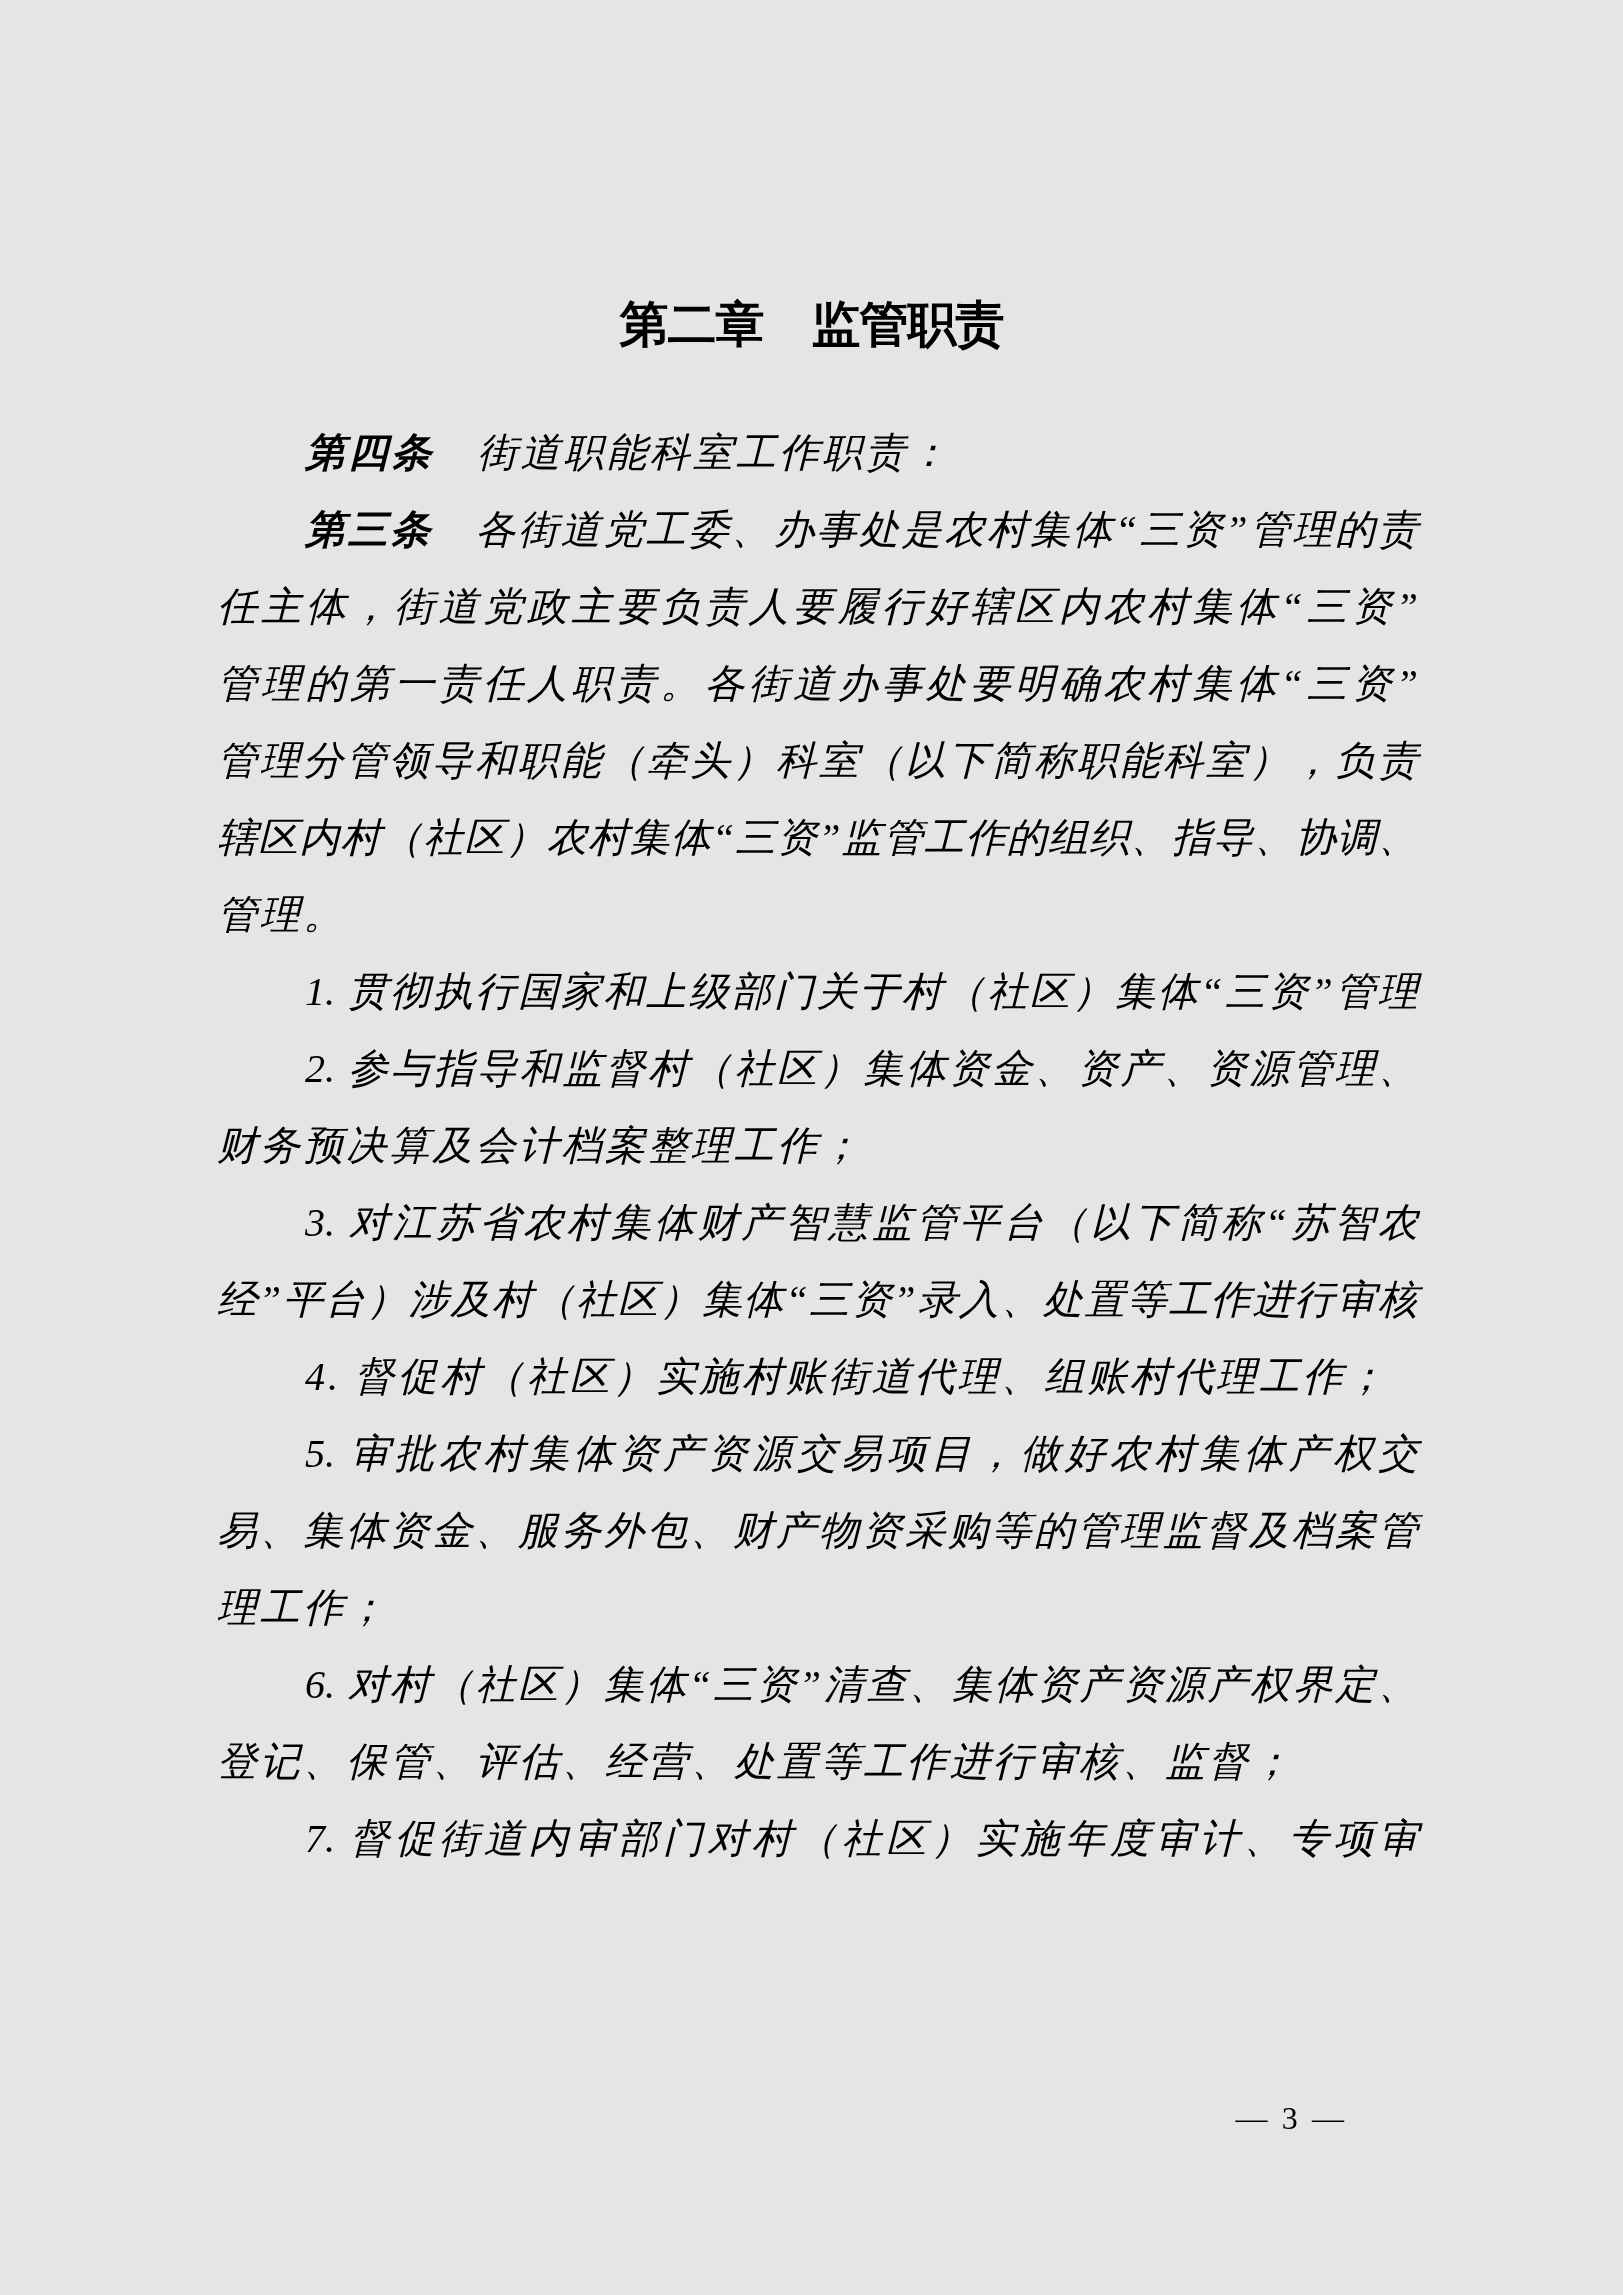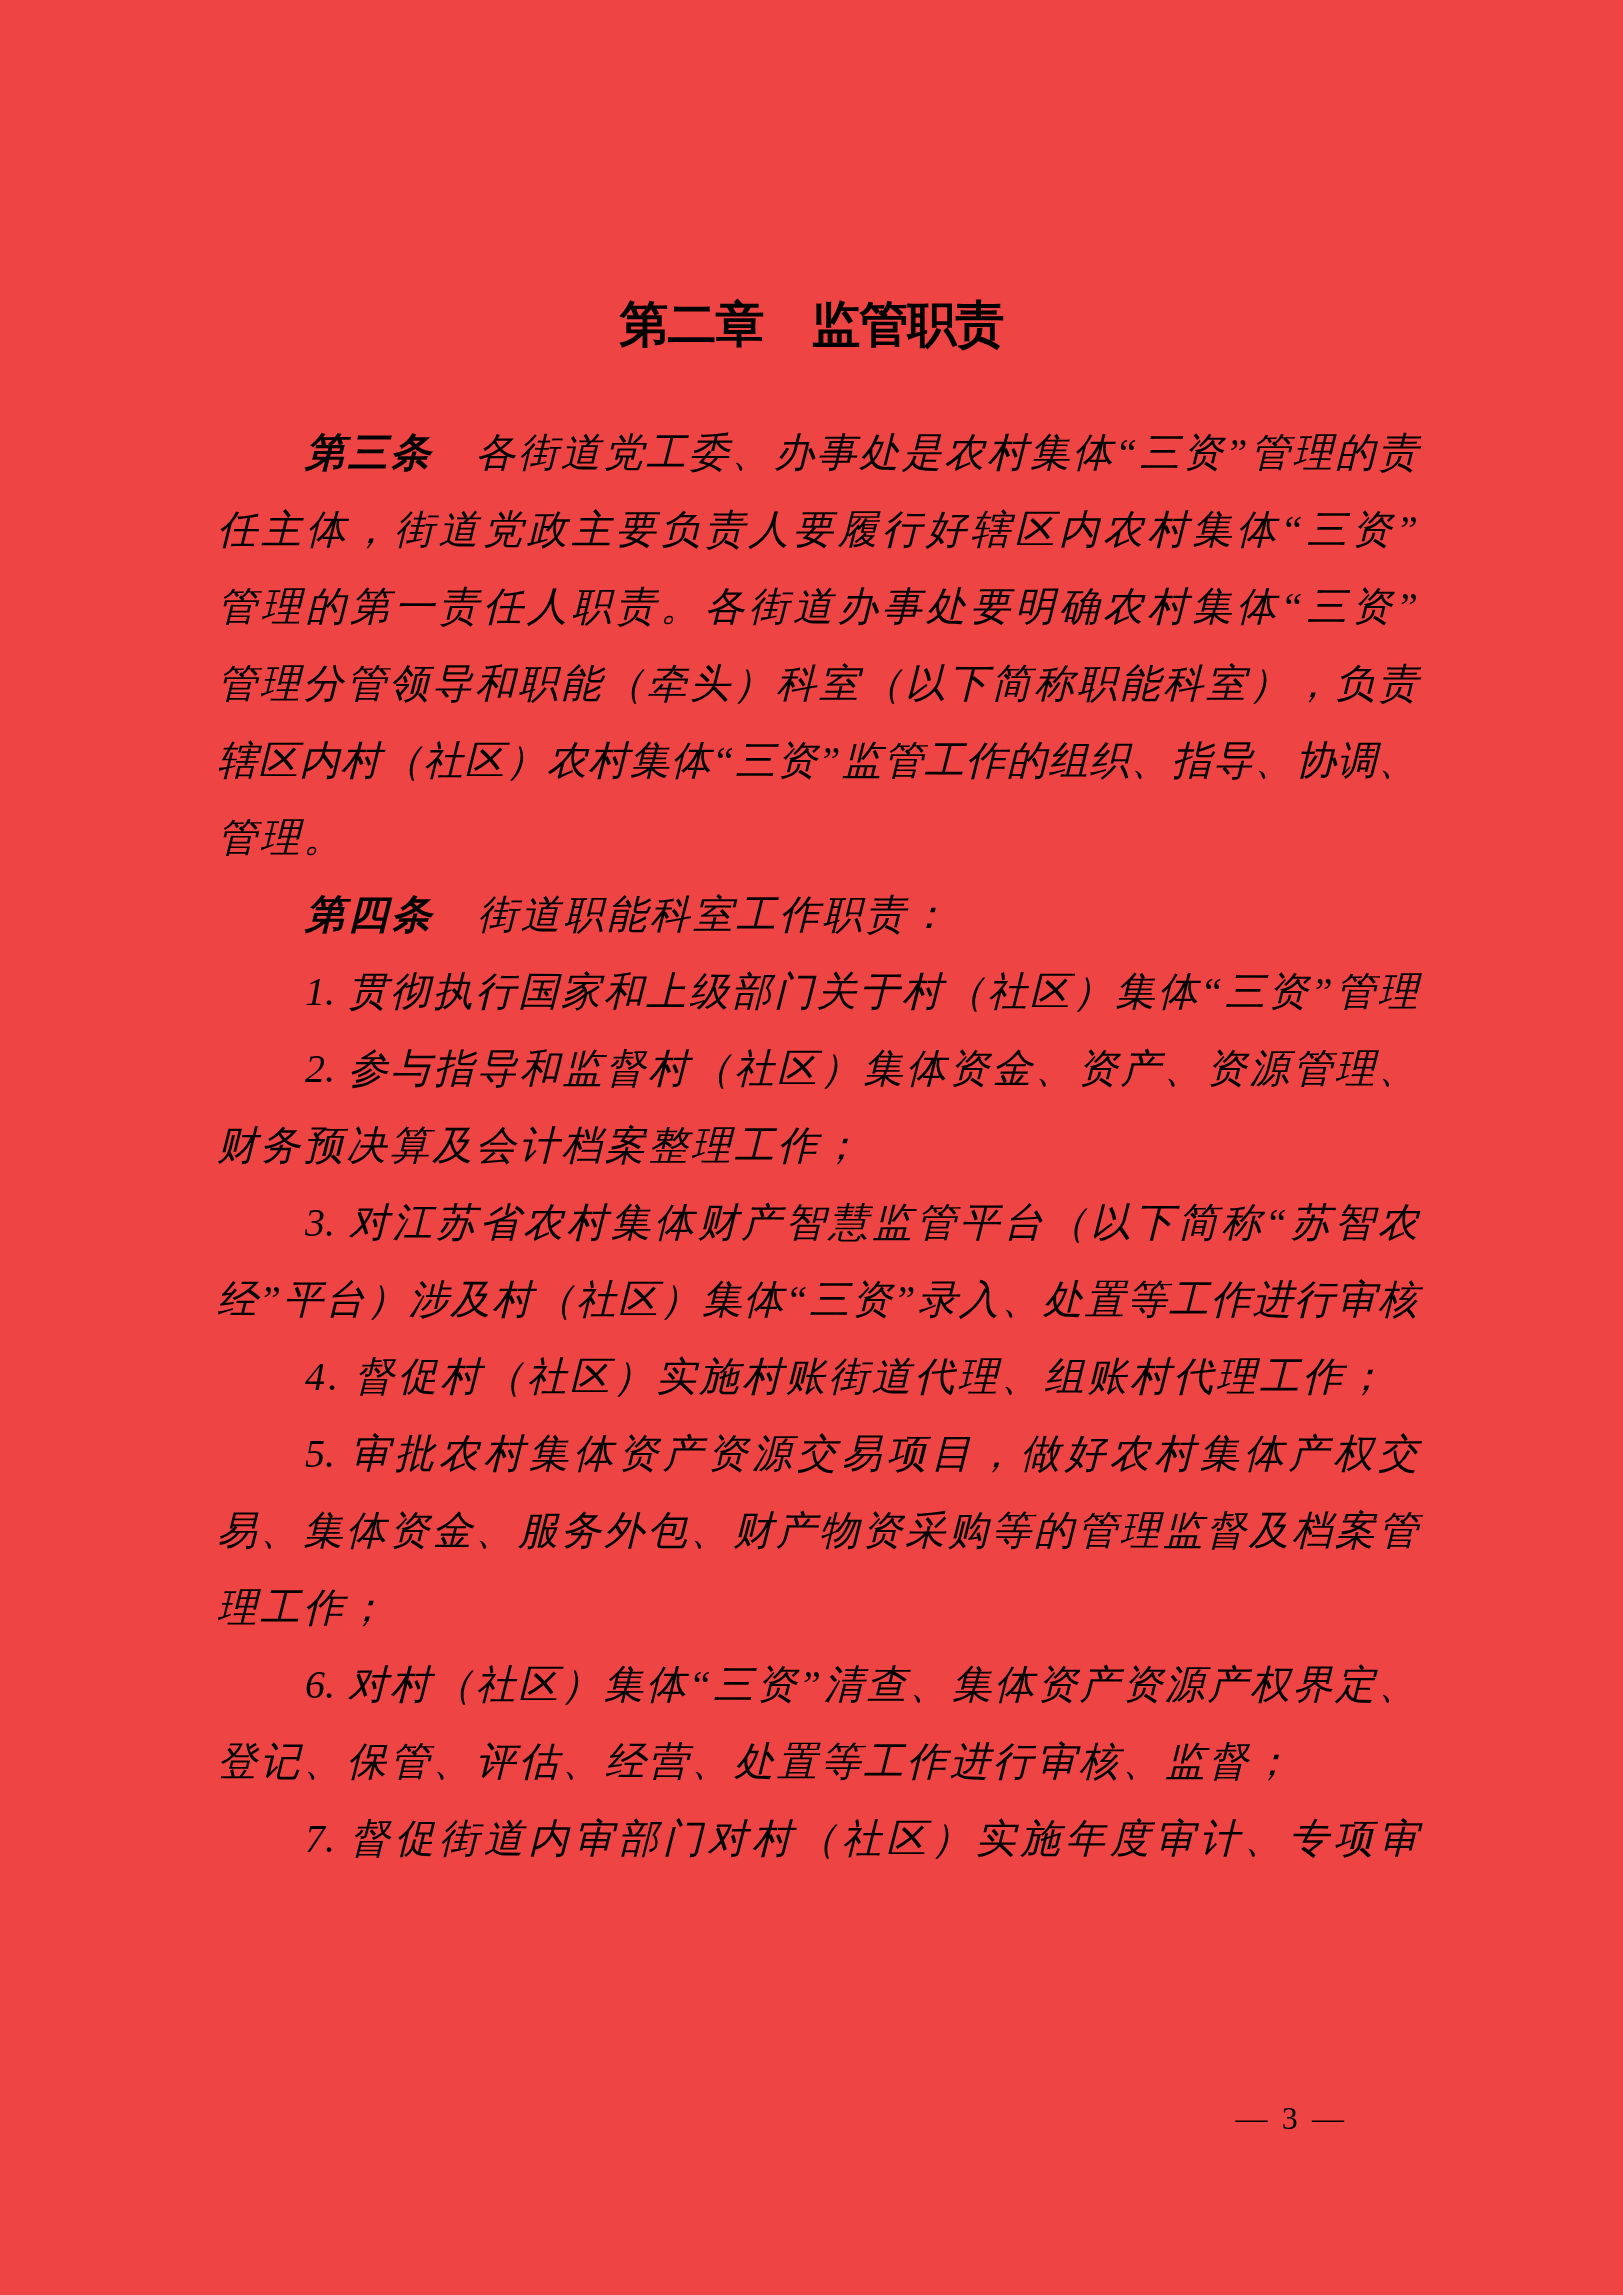--- a/index.html
+++ b/index.html
@@ -12,21 +12,21 @@
     height: 2295px;
     position: relative;
     font-family: "Liberation Serif", serif;
     color: #000000;
   }
   .page {
     position: absolute;
     left: 0; top: 0;
     width: 1623px;
     height: 2295px;
-    background: #ef4444;
+    background: #e5e5e5;
     overflow: hidden;
   }
   .title {
     position: absolute;
     top: 291px;
     left: 0;
     width: 100%;
     margin: 0;
     text-align: center;
     font-family: "Liberation Sans", "DejaVu Sans", sans-serif;
@@ -71,29 +71,29 @@
   }
 </style>
 </head>
 <body>
 
 <div class="page">
   <h1 class="title">第二章　监管职责</h1>
 
   <main class="docbody">
       <div class="para">
+        <div class="line first"><b>第四条</b><span>　街道职能科室工作职责：</span></div>
+      </div>
+      <div class="para">
         <div class="line first jf"><b>第三条</b><span>　各街道党工委、办事处是农村集体“三资”管理的责</span></div>
         <div class="line jf"><span>任主体，街道党政主要负责人要履行好辖区内农村集体“三资”</span></div>
         <div class="line jf"><span>管理的第一责任人职责。各街道办事处要明确农村集体“三资”</span></div>
         <div class="line jf"><span>管理分管领导和职能（牵头）科室（以下简称职能科室），负责</span></div>
         <div class="line jf"><span>辖区内村（社区）农村集体“三资”监管工作的组织、指导、协调、</span></div>
         <div class="line"><span>管理。</span></div>
-      </div>
-      <div class="para">
-        <div class="line first"><b>第四条</b><span>　街道职能科室工作职责：</span></div>
       </div>
       <div class="para">
         <div class="line first jf"><span>1. 贯彻执行国家和上级部门关于村（社区）集体“三资”管理</span></div>
       </div>
       <div class="para">
         <div class="line first jf"><span>2. 参与指导和监督村（社区）集体资金、资产、资源管理、</span></div>
         <div class="line"><span>财务预决算及会计档案整理工作；</span></div>
       </div>
       <div class="para">
         <div class="line first jf"><span>3. 对江苏省农村集体财产智慧监管平台（以下简称“苏智农</span></div>

